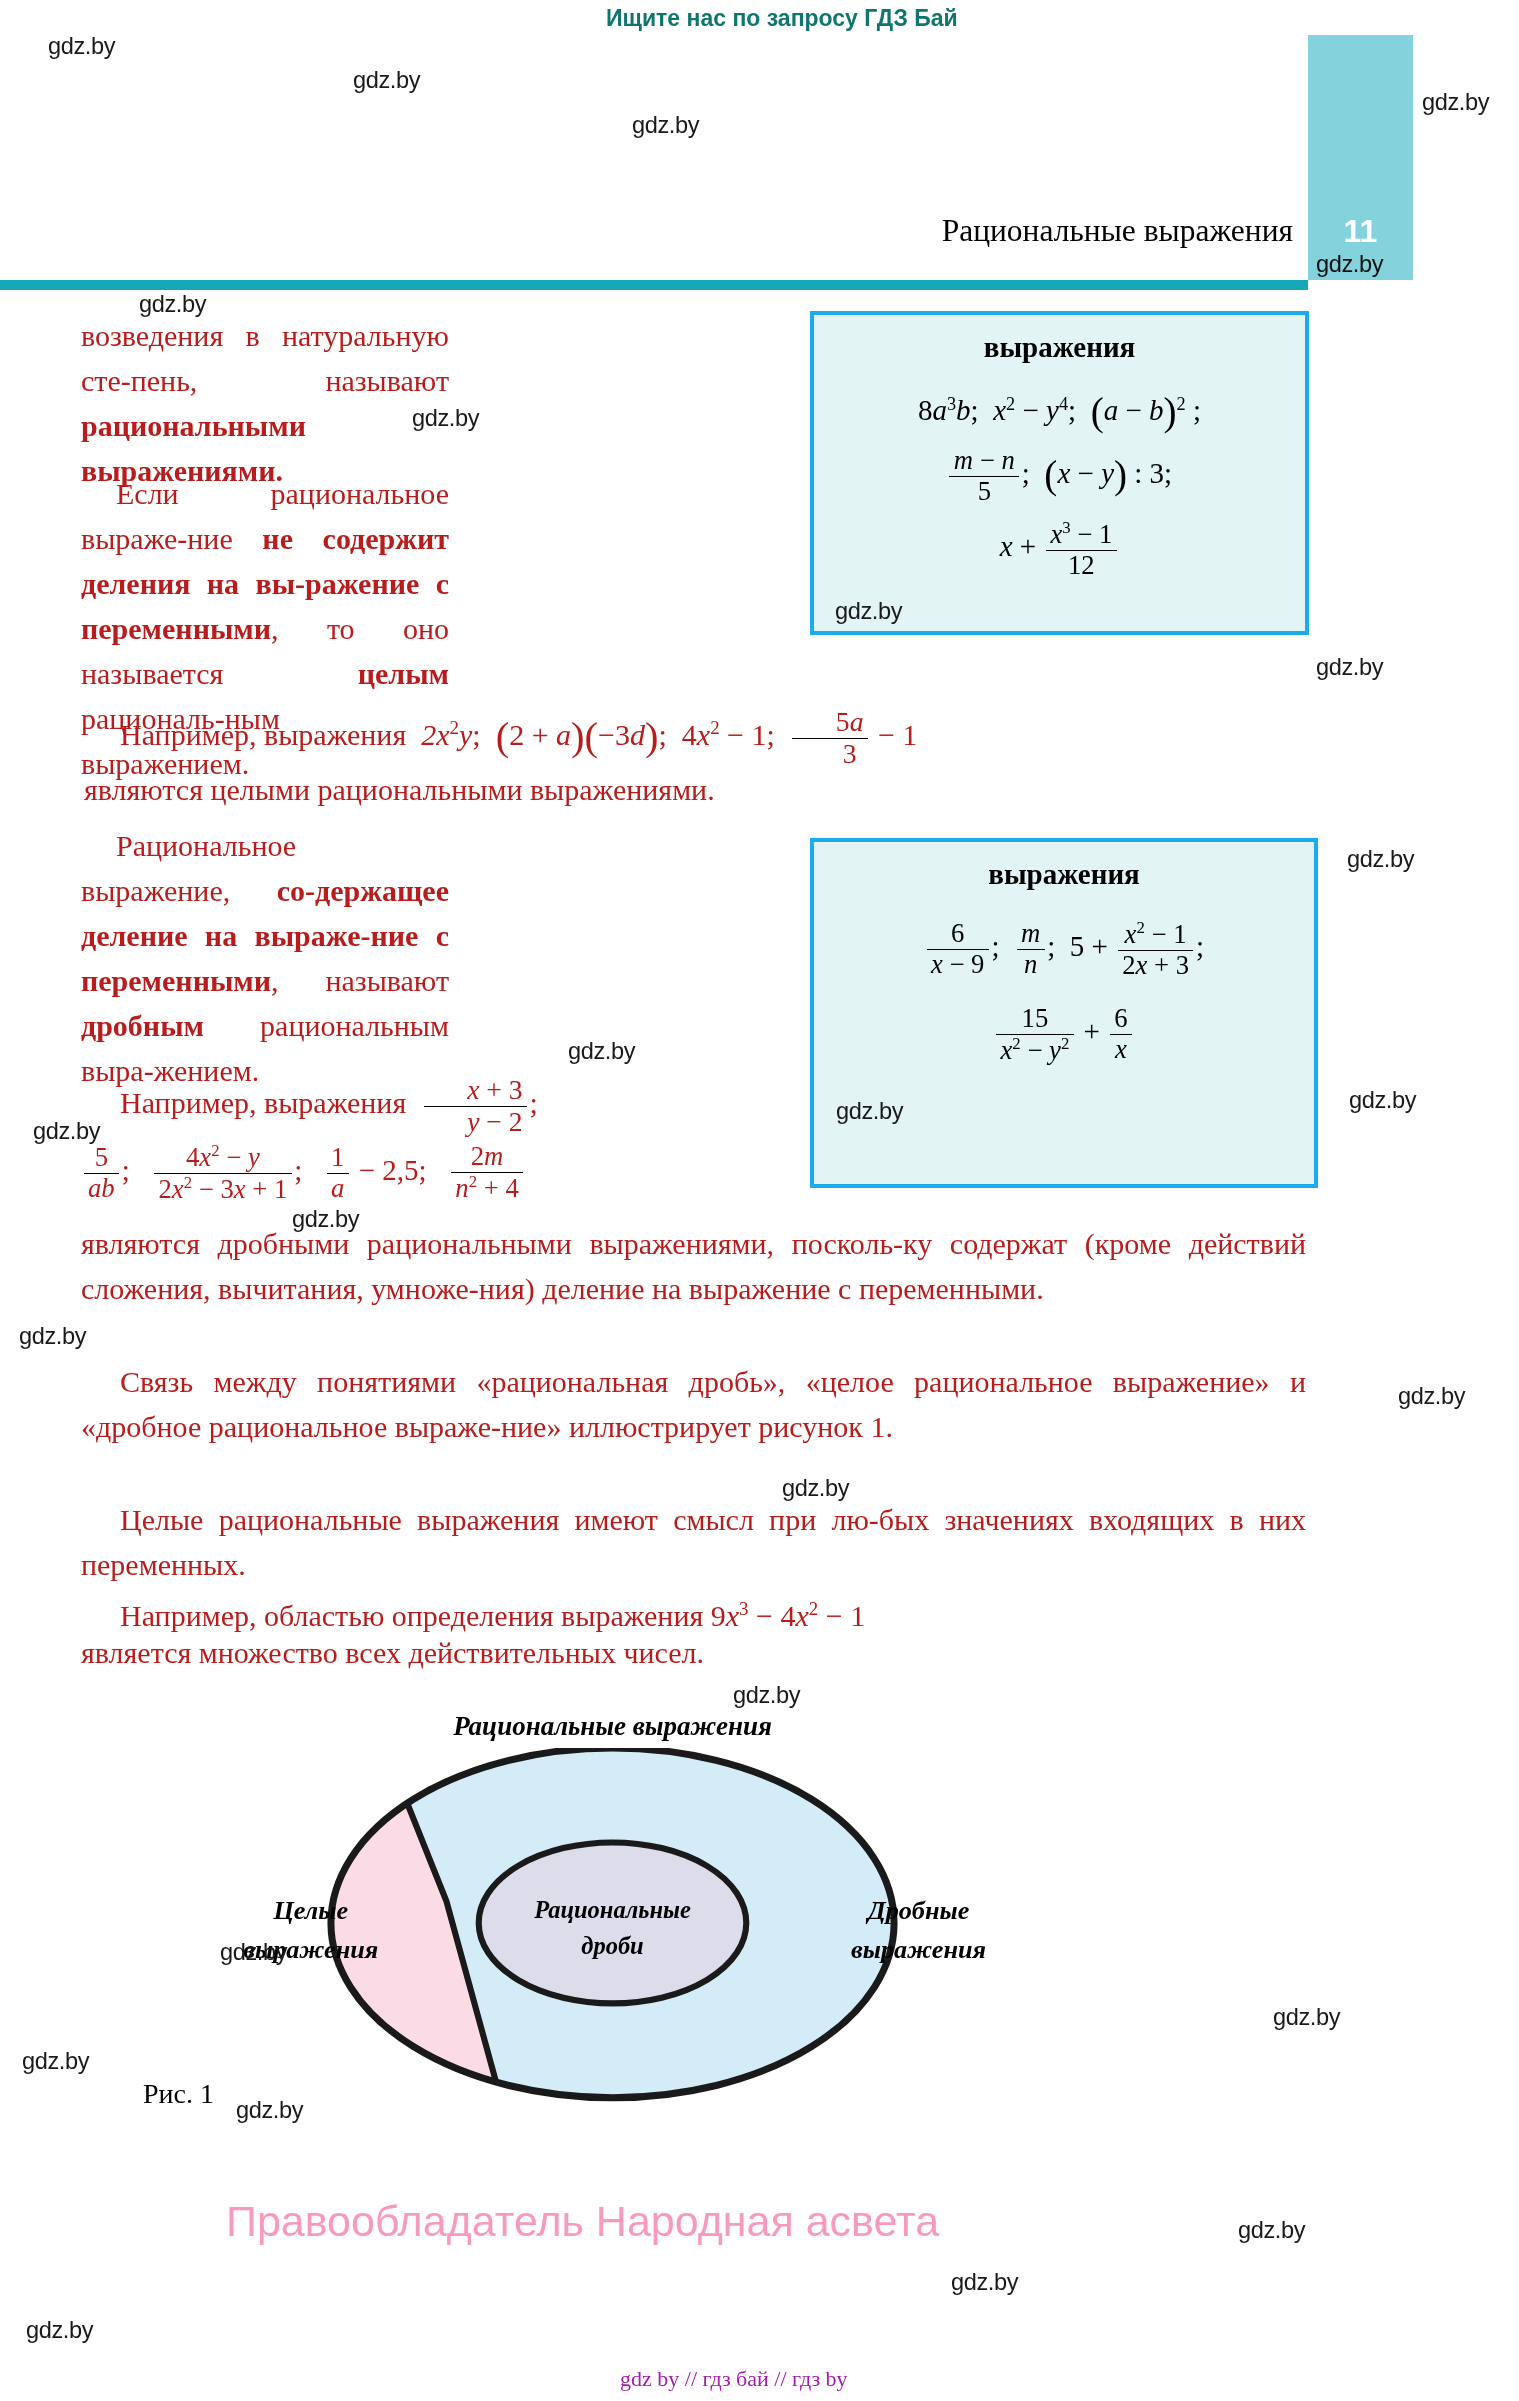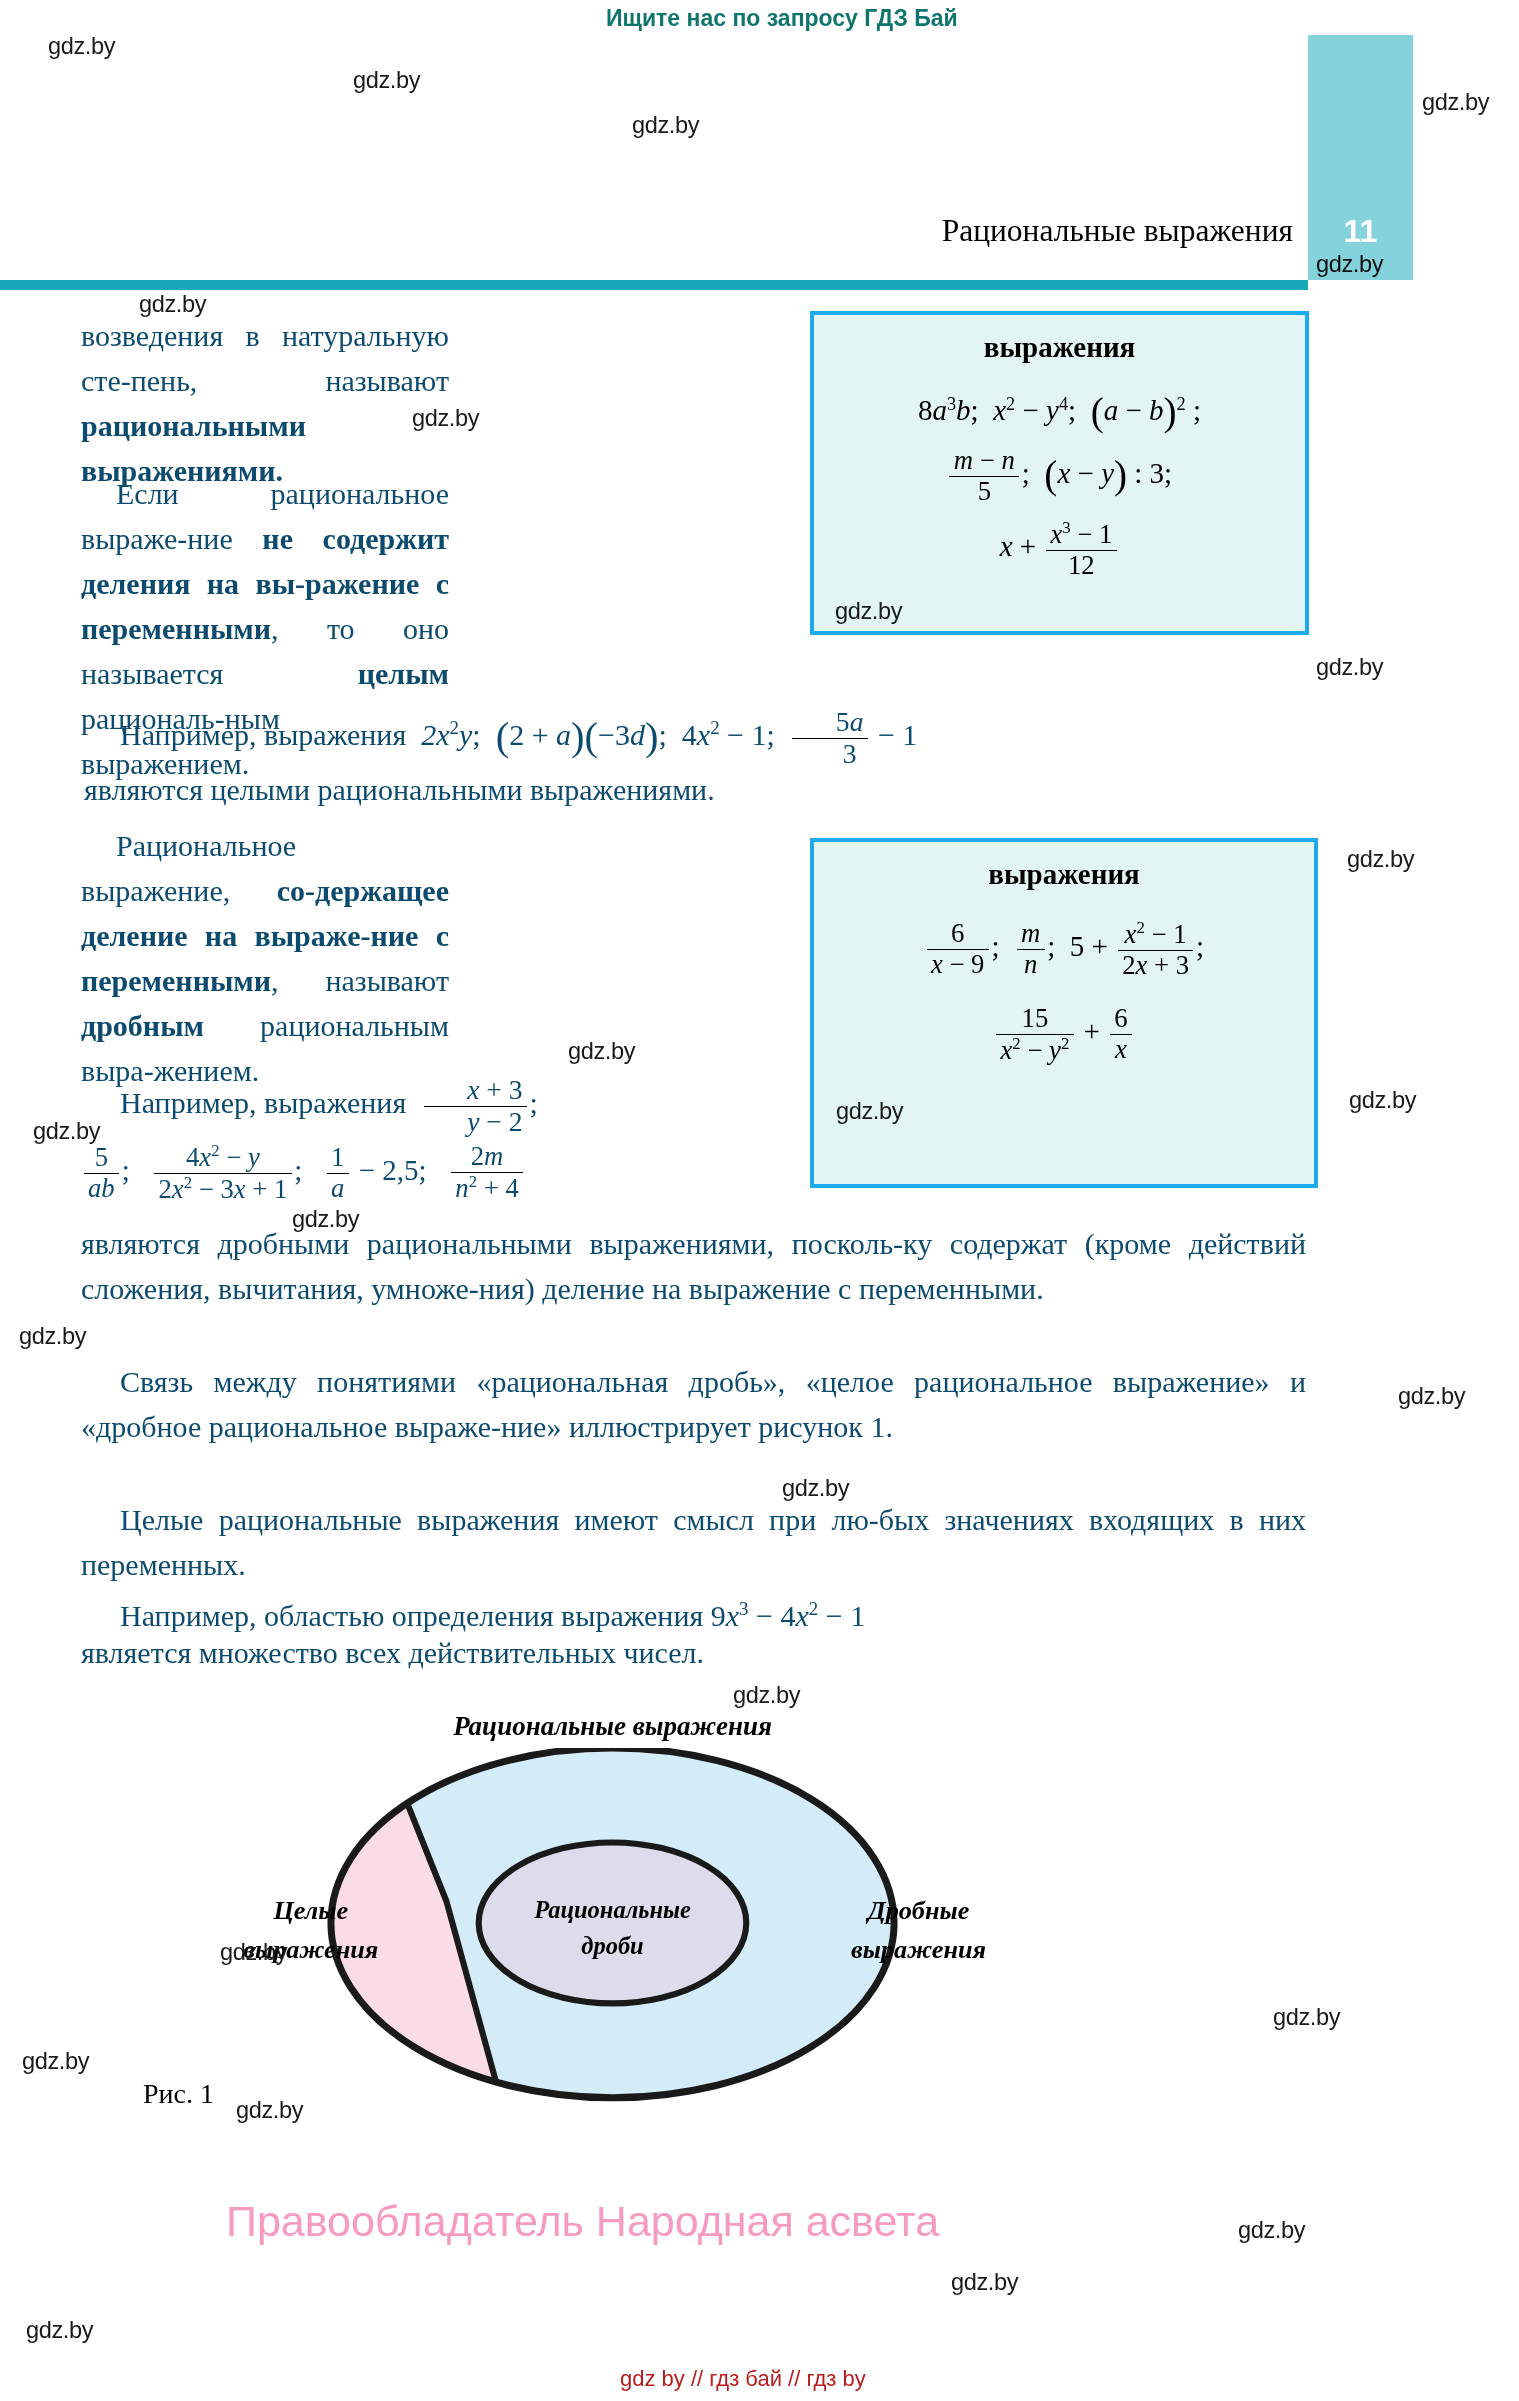--- a/index.html
+++ b/index.html
@@ -38,23 +38,23 @@
   .wm-pink {
     position: absolute;
     font-family: "Liberation Sans", sans-serif;
     font-size: 43px;
     color: #f79ac0;
     white-space: nowrap;
     z-index: 40;
   }
   .wm-blue {
     position: absolute;
-    font-family: Liberation Sans, sans-serif;
+    font-family: Liberation Serif, serif;
     font-size: 22px;
-    color: #b91c1c;
+    color: #a21caf;
     white-space: nowrap;
     z-index: 40;
   }
 
   
   #header-title {
     position: absolute;
     left: 0;
     top: 213px;
     width: 1293px;
@@ -89,21 +89,21 @@
     width: 1308px;
     height: 9.6px;
     background: #16a7b8;
   }
 
   
   .para {
     position: absolute;
     font-size: 30px;
     line-height: 45px;
-    color: #0c4a6e;
+    color: #b91c1c;
     text-align: justify;
     text-justify: inter-word;
   }
   .b { font-weight: bold; }
 
   
   .infobox {
     position: absolute;
     background: #e2f4f4;
     border: 4.4px solid #1cacee;

